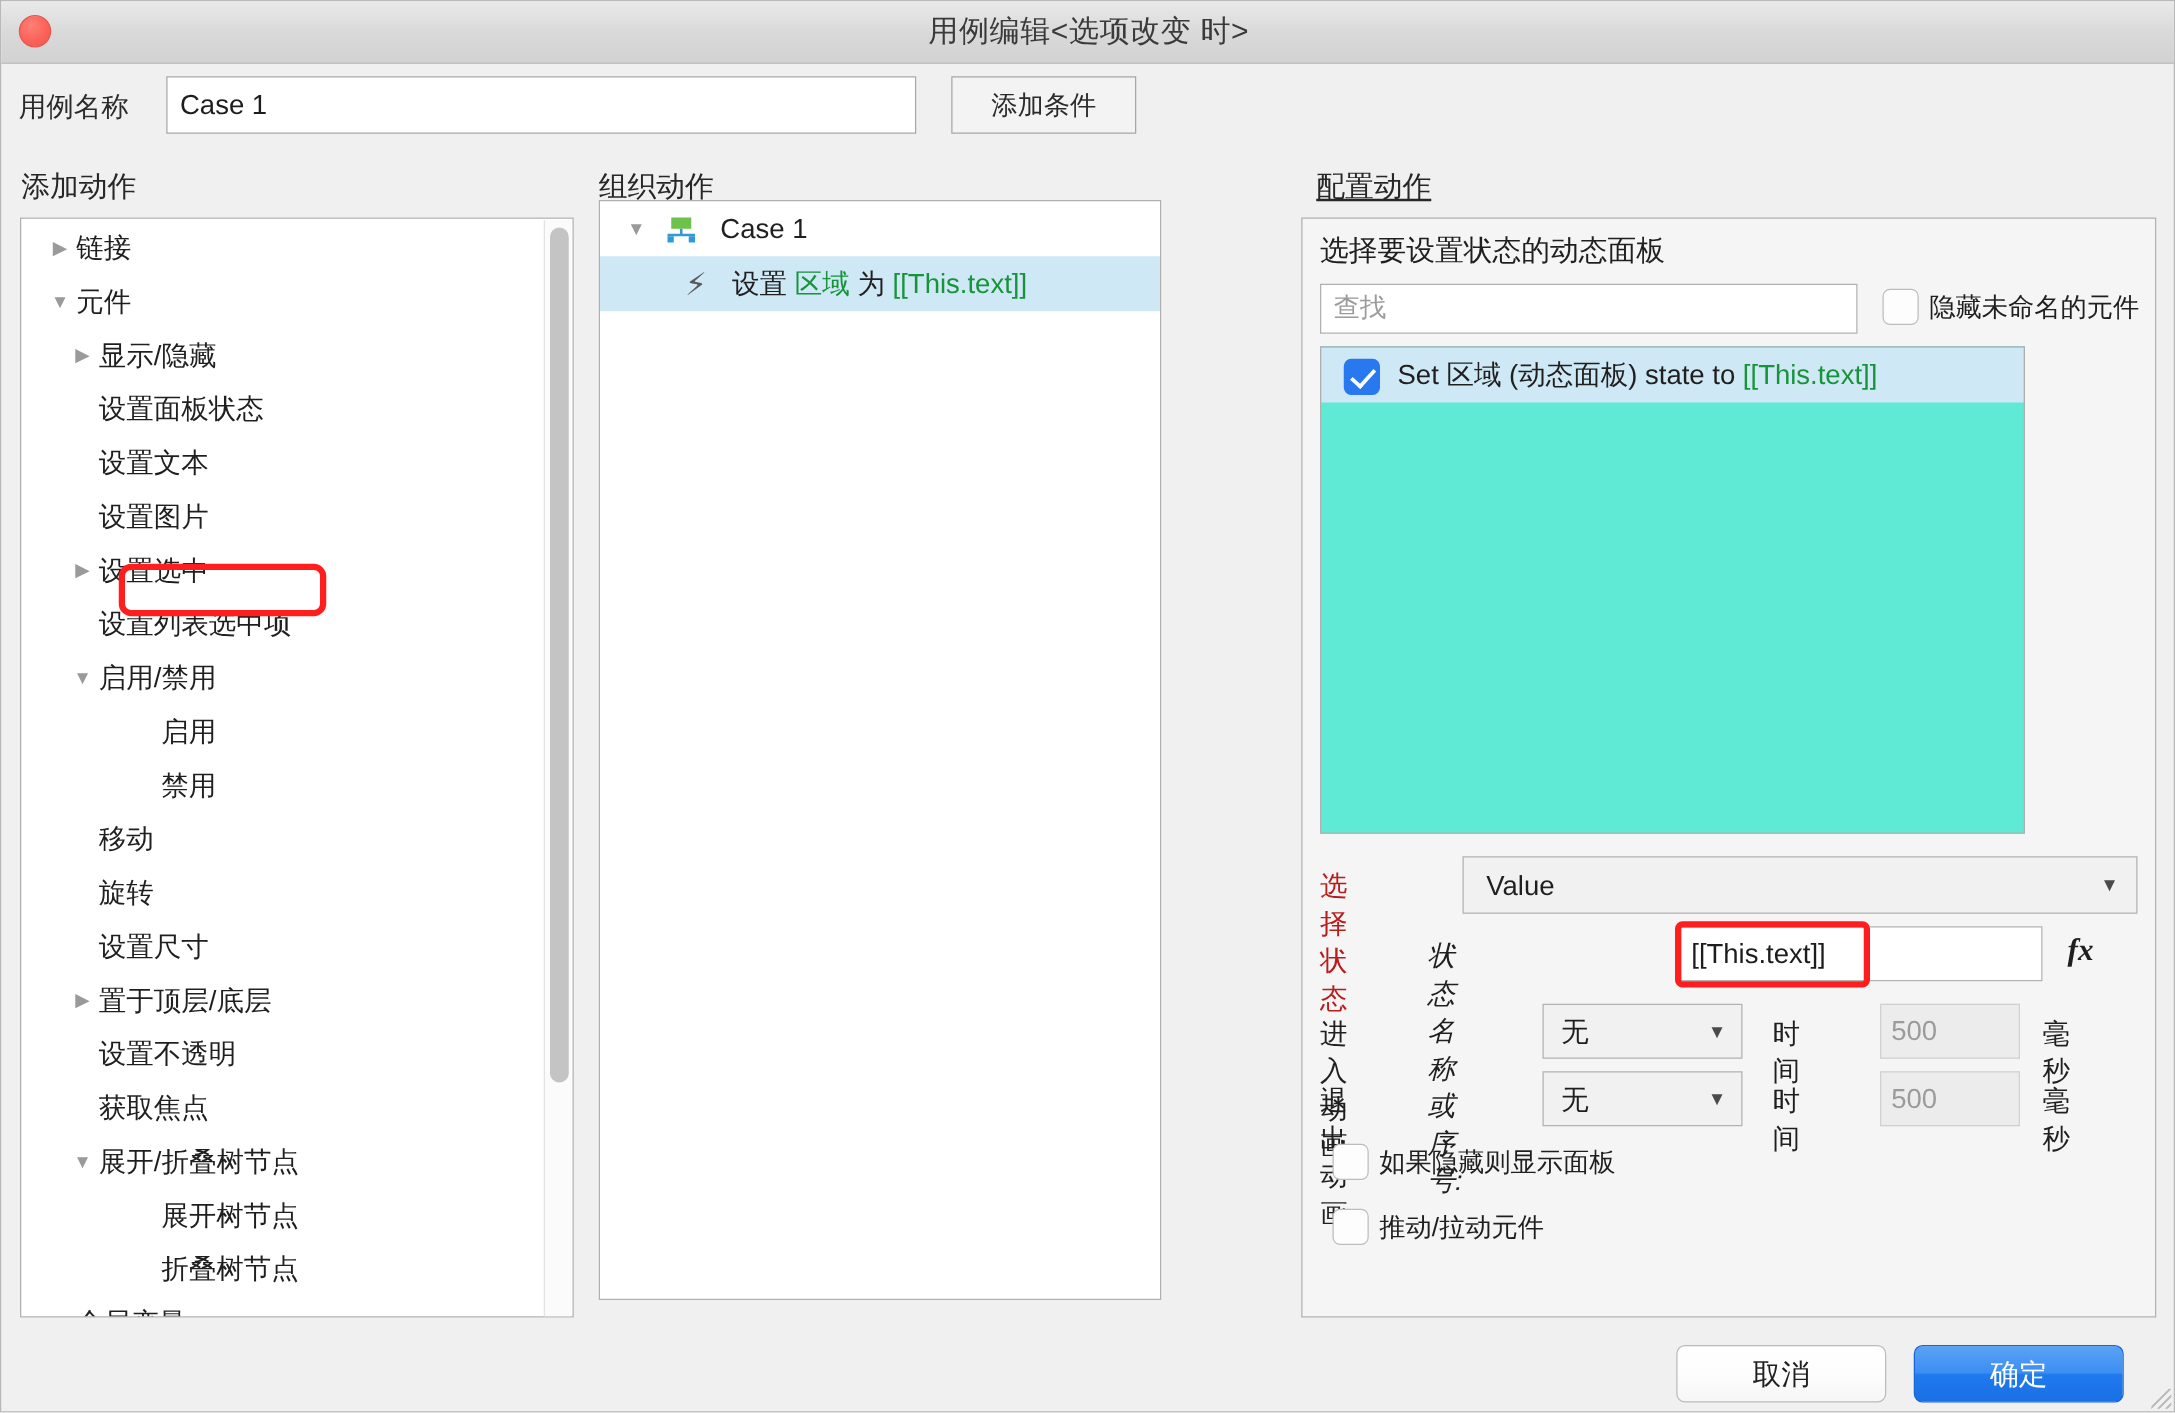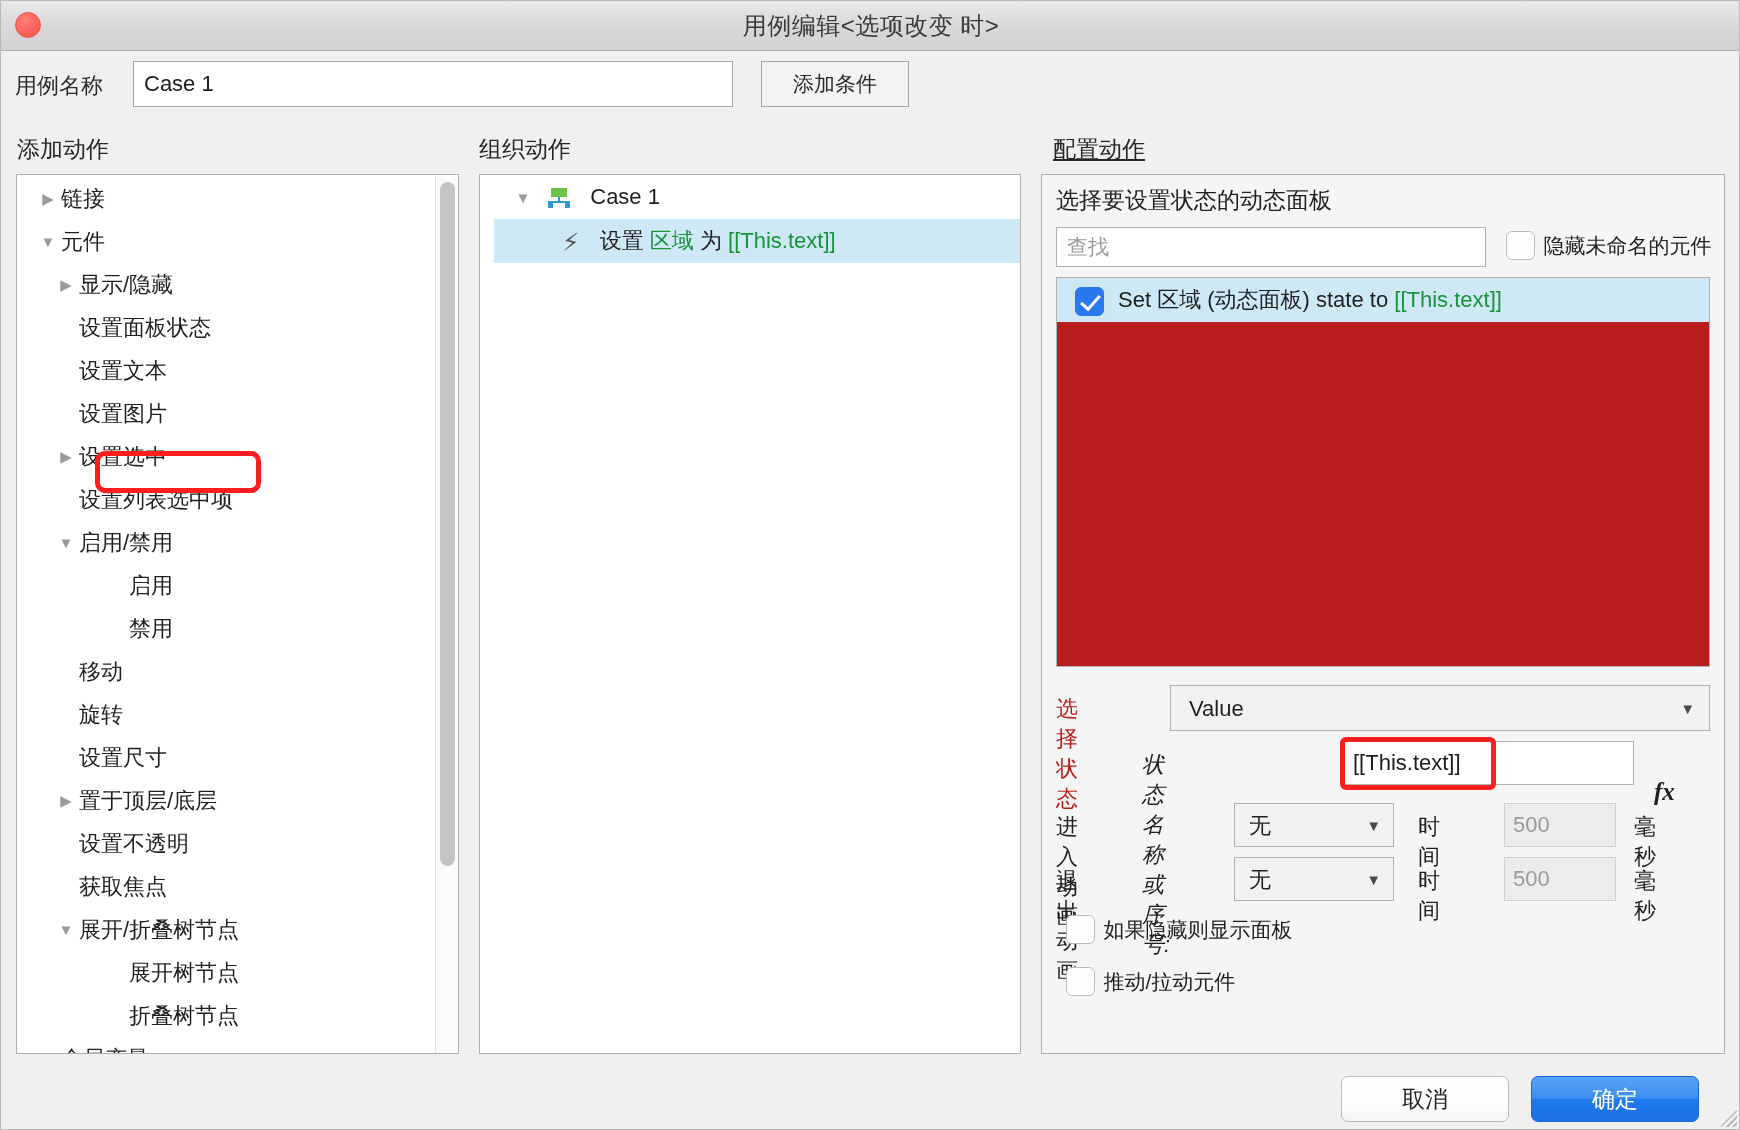--- a/index.html
+++ b/index.html
@@ -65,21 +65,21 @@
   .col-head.c1 { left: 16px; }
   .col-head.c2 { left: 478px; }
   .col-head.c3 { left: 1052px; text-decoration: underline; }
 
   
   .panel {
     position: absolute; background: #ffffff; border: 1px solid #b0b0b0;
     overflow: hidden;
   }
   #panel-actions { left: 15px; top: 173px; width: 443px; height: 880px; }
-  #panel-organize { left: 478px; top: 173px; width: 542px; height: 880px; padding-left: 14px; }
+  #panel-organize { left: 478px; top: 159px; width: 450px; height: 880px; }
   #panel-configure { left: 1040px; top: 173px; width: 684px; height: 880px; background: #f5f5f5; }
 
   
   .tree { position: absolute; left: 0; top: 0; width: 420px; height: 878px; }
   .tree-row {
     position: relative; height: 43px; line-height: 43px;
     font-size: 22px; color: #1f1f1f; white-space: nowrap; cursor: pointer;
   }
   .tree-row .tw {
     display: inline-block; width: 26px; text-align: center;
@@ -152,22 +152,22 @@
     background: #2878f0; border-color: #2878f0; position: relative;
   }
   .cb.checked::after {
     content: ""; position: absolute; left: 9px; top: 3px;
     width: 8px; height: 16px; border: solid #ffffff;
     border-width: 0 3px 3px 0; transform: rotate(42deg);
   }
   .cb-label { vertical-align: middle; margin-left: 4px; font-size: 21px; color: #1f1f1f; }
 
   .cfg-list {
-    position: absolute; left: 14px; top: 102px; width: 654px; height: 390px;
-    background: #b91c1c; border: 1px solid #b0b0b0; overflow: hidden;
+    position: absolute; left: 14px; top: 102px; width: 564px; height: 390px;
+    background: #5eead4; border: 1px solid #b0b0b0; overflow: hidden;
   }
   .cfg-list-item {
     height: 44px; line-height: 44px; padding-left: 18px; white-space: nowrap;
     font-size: 22px; color: #1f1f1f; background: #cfe8f5; cursor: pointer;
   }
   .cfg-list-item .cb { margin-right: 14px; }
 
   .cfg-state-row { position: absolute; left: 14px; top: 510px; height: 46px; }
   .lbl-select-state { position: absolute; left: 0; top: 9px; font-size: 22px; color: #b91c1c; }
   .sel-state {
@@ -188,21 +188,20 @@
   .inp-state-name {
     position: absolute; left: 288px; top: 0; width: 290px; height: 44px;
     border: 1px solid #b2b2b2; background: #ffffff; font-size: 22px;
     color: #1d1d1d; padding: 0 8px; outline: none;
     font-family: "Liberation Sans", sans-serif;
   }
   .fx-btn {
     position: absolute; left: 598px; top: 6px; font-size: 25px;
     font-weight: bold; font-style: italic; color: #1f1f1f; cursor: pointer;
     font-family: "Liberation Serif", serif;
-    margin-top: 31px;
   }
   #hl-statename { left: 284px; top: -4px; width: 156px; height: 53px; border-radius: 6px; }
 
   .anim-row { position: absolute; left: 14px; height: 46px; }
   #row-anim-in { top: 628px; }
   #row-anim-out { top: 682px; }
   .anim-label { position: absolute; left: 0; top: 9px; font-size: 22px; color: #1f1f1f; }
   .anim-select {
     position: absolute; left: 178px; top: 0; width: 160px; height: 44px;
     border: 1px solid #b2b2b2; background: #f1f1f1; cursor: pointer;

